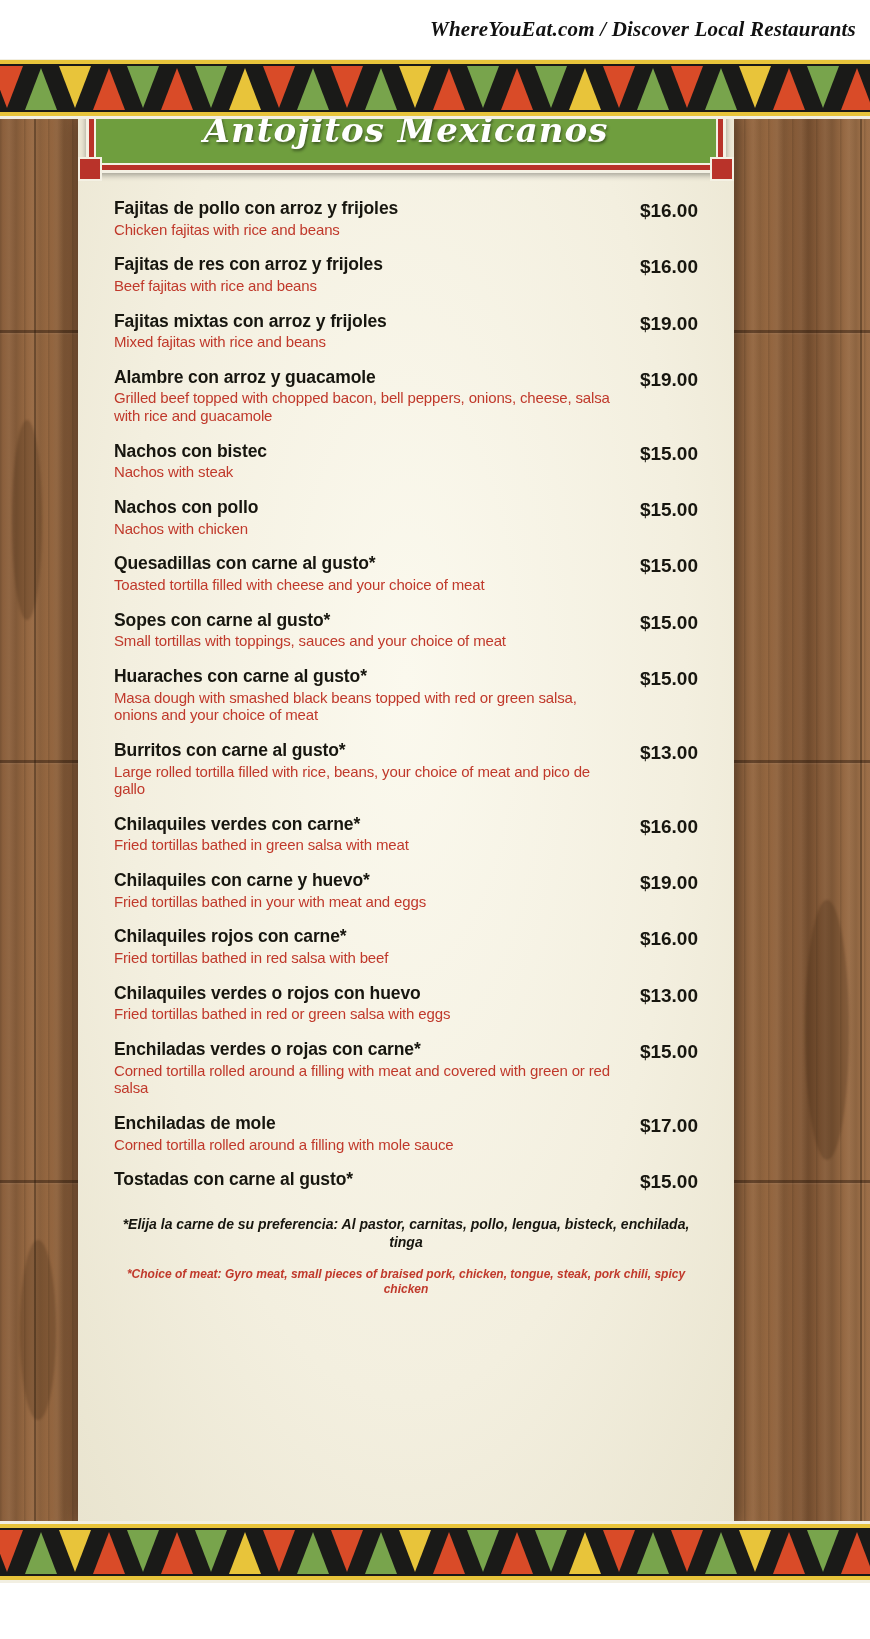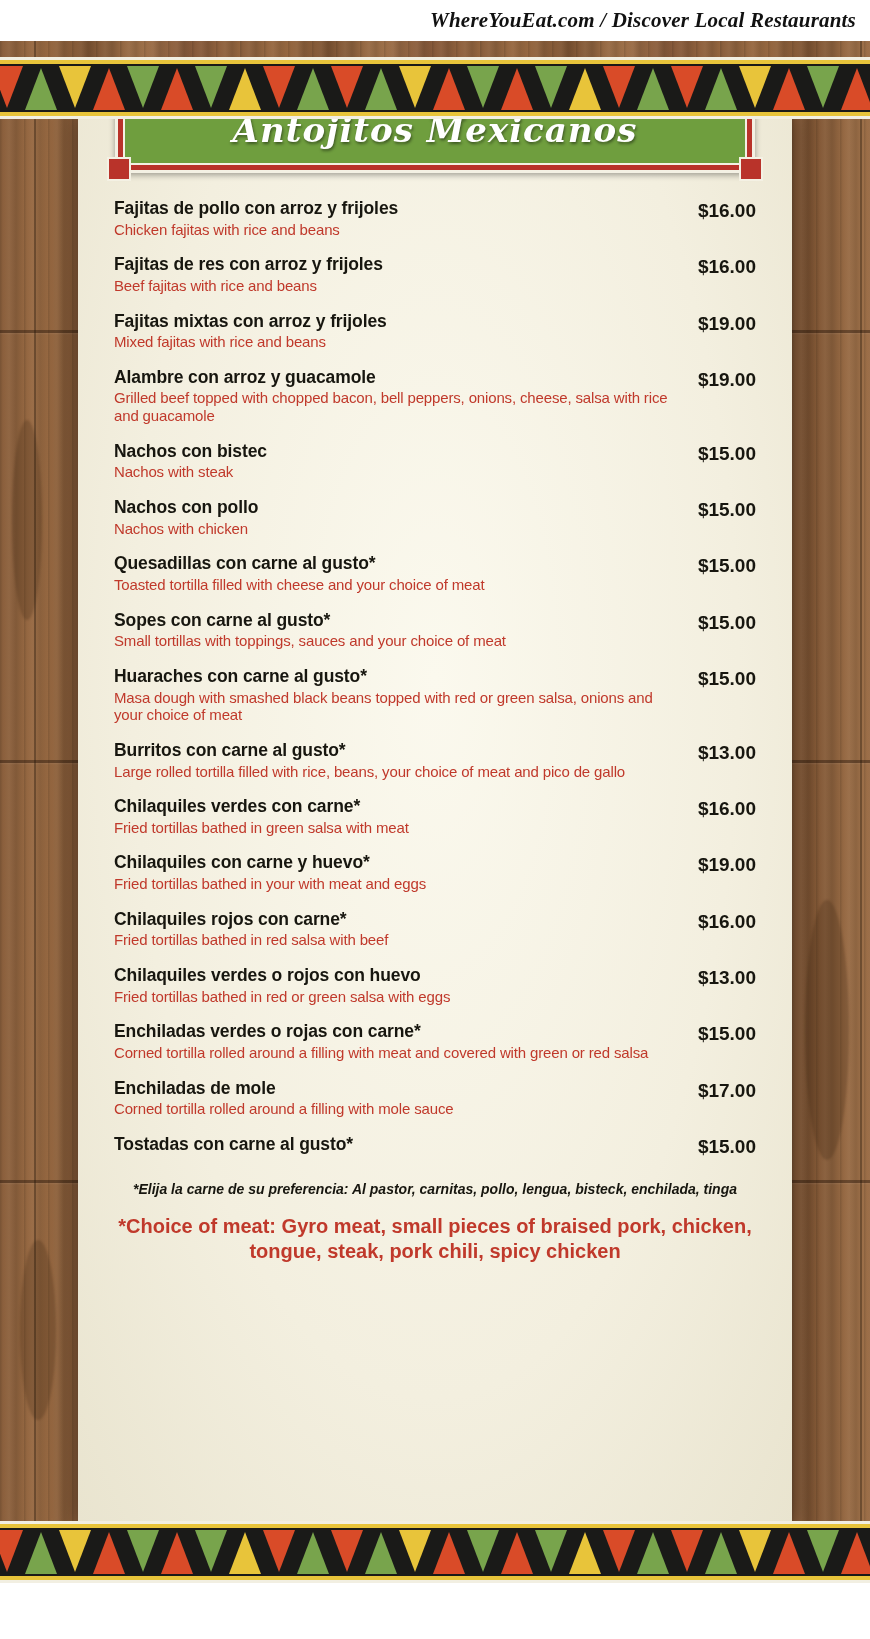--- a/index.html
+++ b/index.html
@@ -38,21 +38,21 @@
     position: absolute;
     background: rgba(60,34,16,0.25);
     border-radius: 50%;
     filter: blur(1px);
   }
 
   
   .top-strip {
     position: absolute;
     top: 0; left: 0; right: 0;
-    height: 41px;
+    height: 59px;
     background: #ffffff;
     display: flex;
     align-items: center;
     justify-content: flex-end;
     box-sizing: border-box;
     padding-right: 14px;
     z-index: 40;
   }
   .site-credit {
     font-family: "Liberation Serif", serif;
@@ -119,21 +119,21 @@
     height: 56px;
     background: #ffffff;
     z-index: 40;
   }
 
   
   .menu-card {
     position: absolute;
     left: 78px;
     top: 113px;
-    width: 714px;
+    width: 656px;
     bottom: 113px;
     background:
       radial-gradient(ellipse at 50% 40%, #fbf9ee 0%, #f3efdf 60%, #e9e4cf 100%);
     box-shadow: 0 0 22px rgba(0,0,0,0.45);
     z-index: 20;
     overflow: hidden;
   }
 
   
   .banner-wrap {
@@ -227,21 +227,22 @@
     font-family: "Liberation Sans", sans-serif;
     font-weight: bold;
     font-style: italic;
     font-size: 14px;
     color: #17160f;
     line-height: 1.25;
   }
   .footnote-2 {
     font-family: "Liberation Sans", sans-serif;
     font-weight: bold;
-    font-size: 20px;
+    font-style: italic;
+    font-size: 12px;
     color: #c0392b;
     line-height: 1.25;
     margin-top: 16px;
   }
 
   
   .frame-edge {
     position: absolute;
     top: 0; bottom: 0;
     width: 2px;

